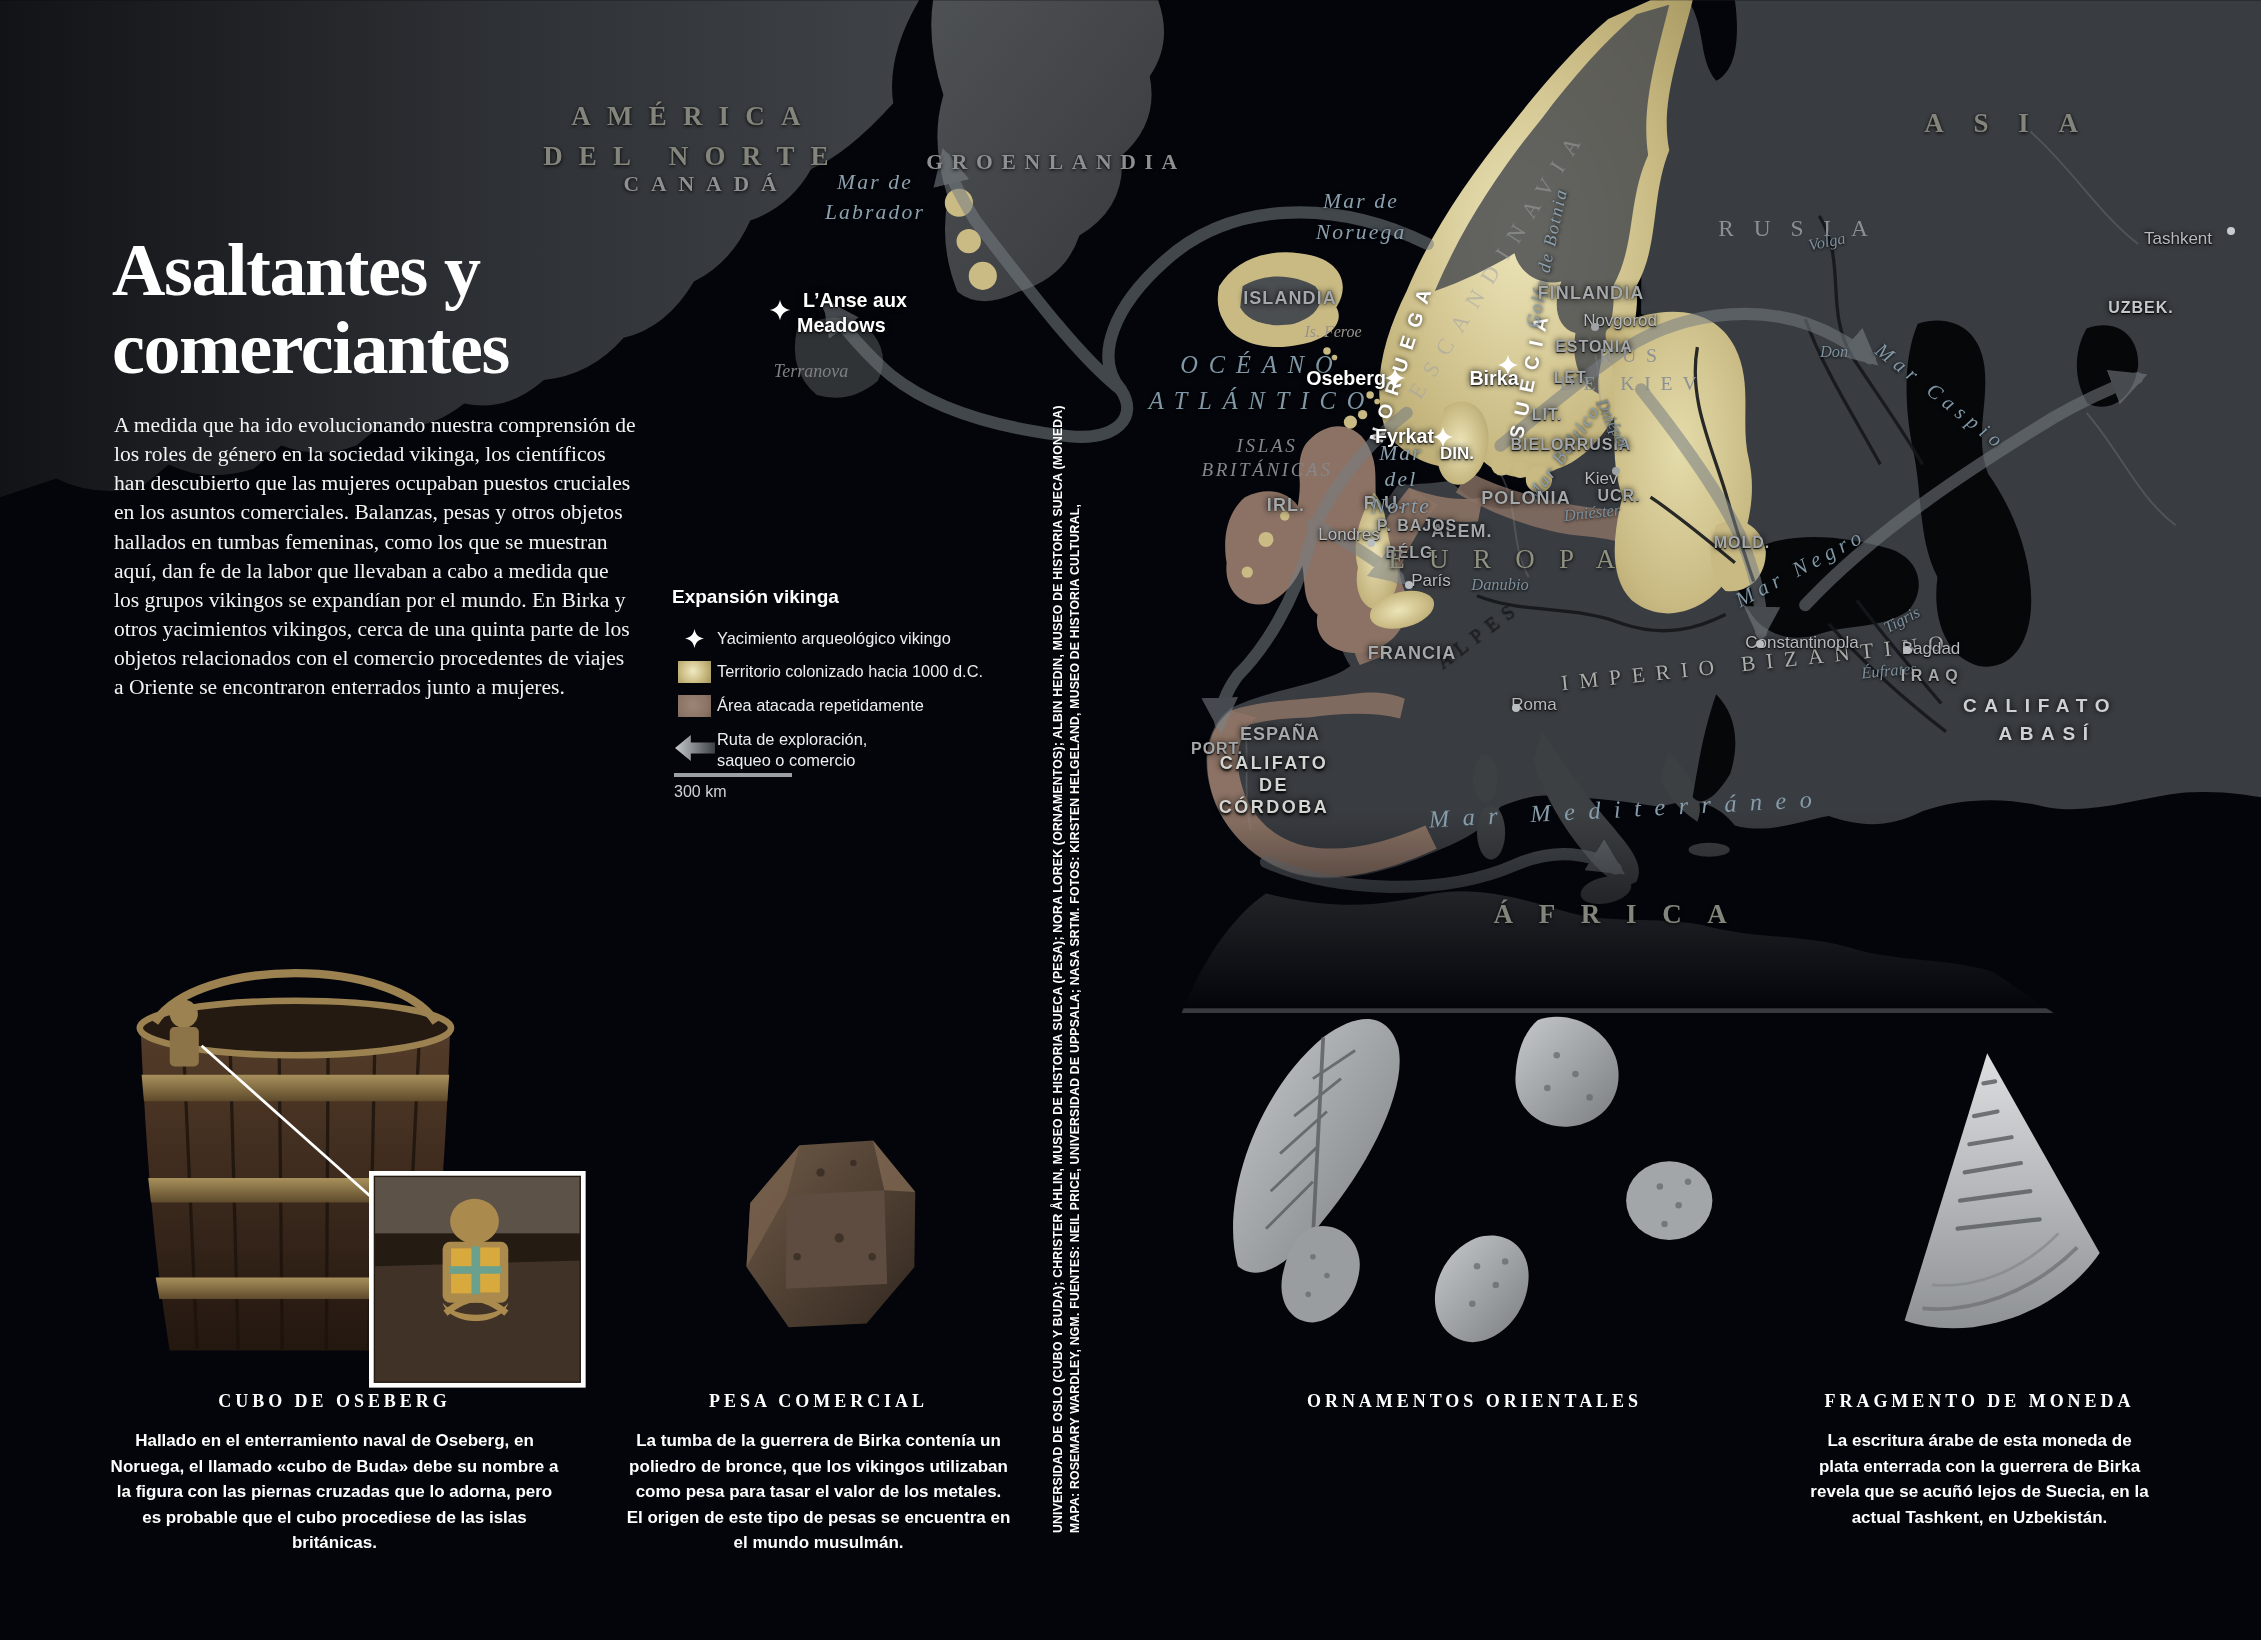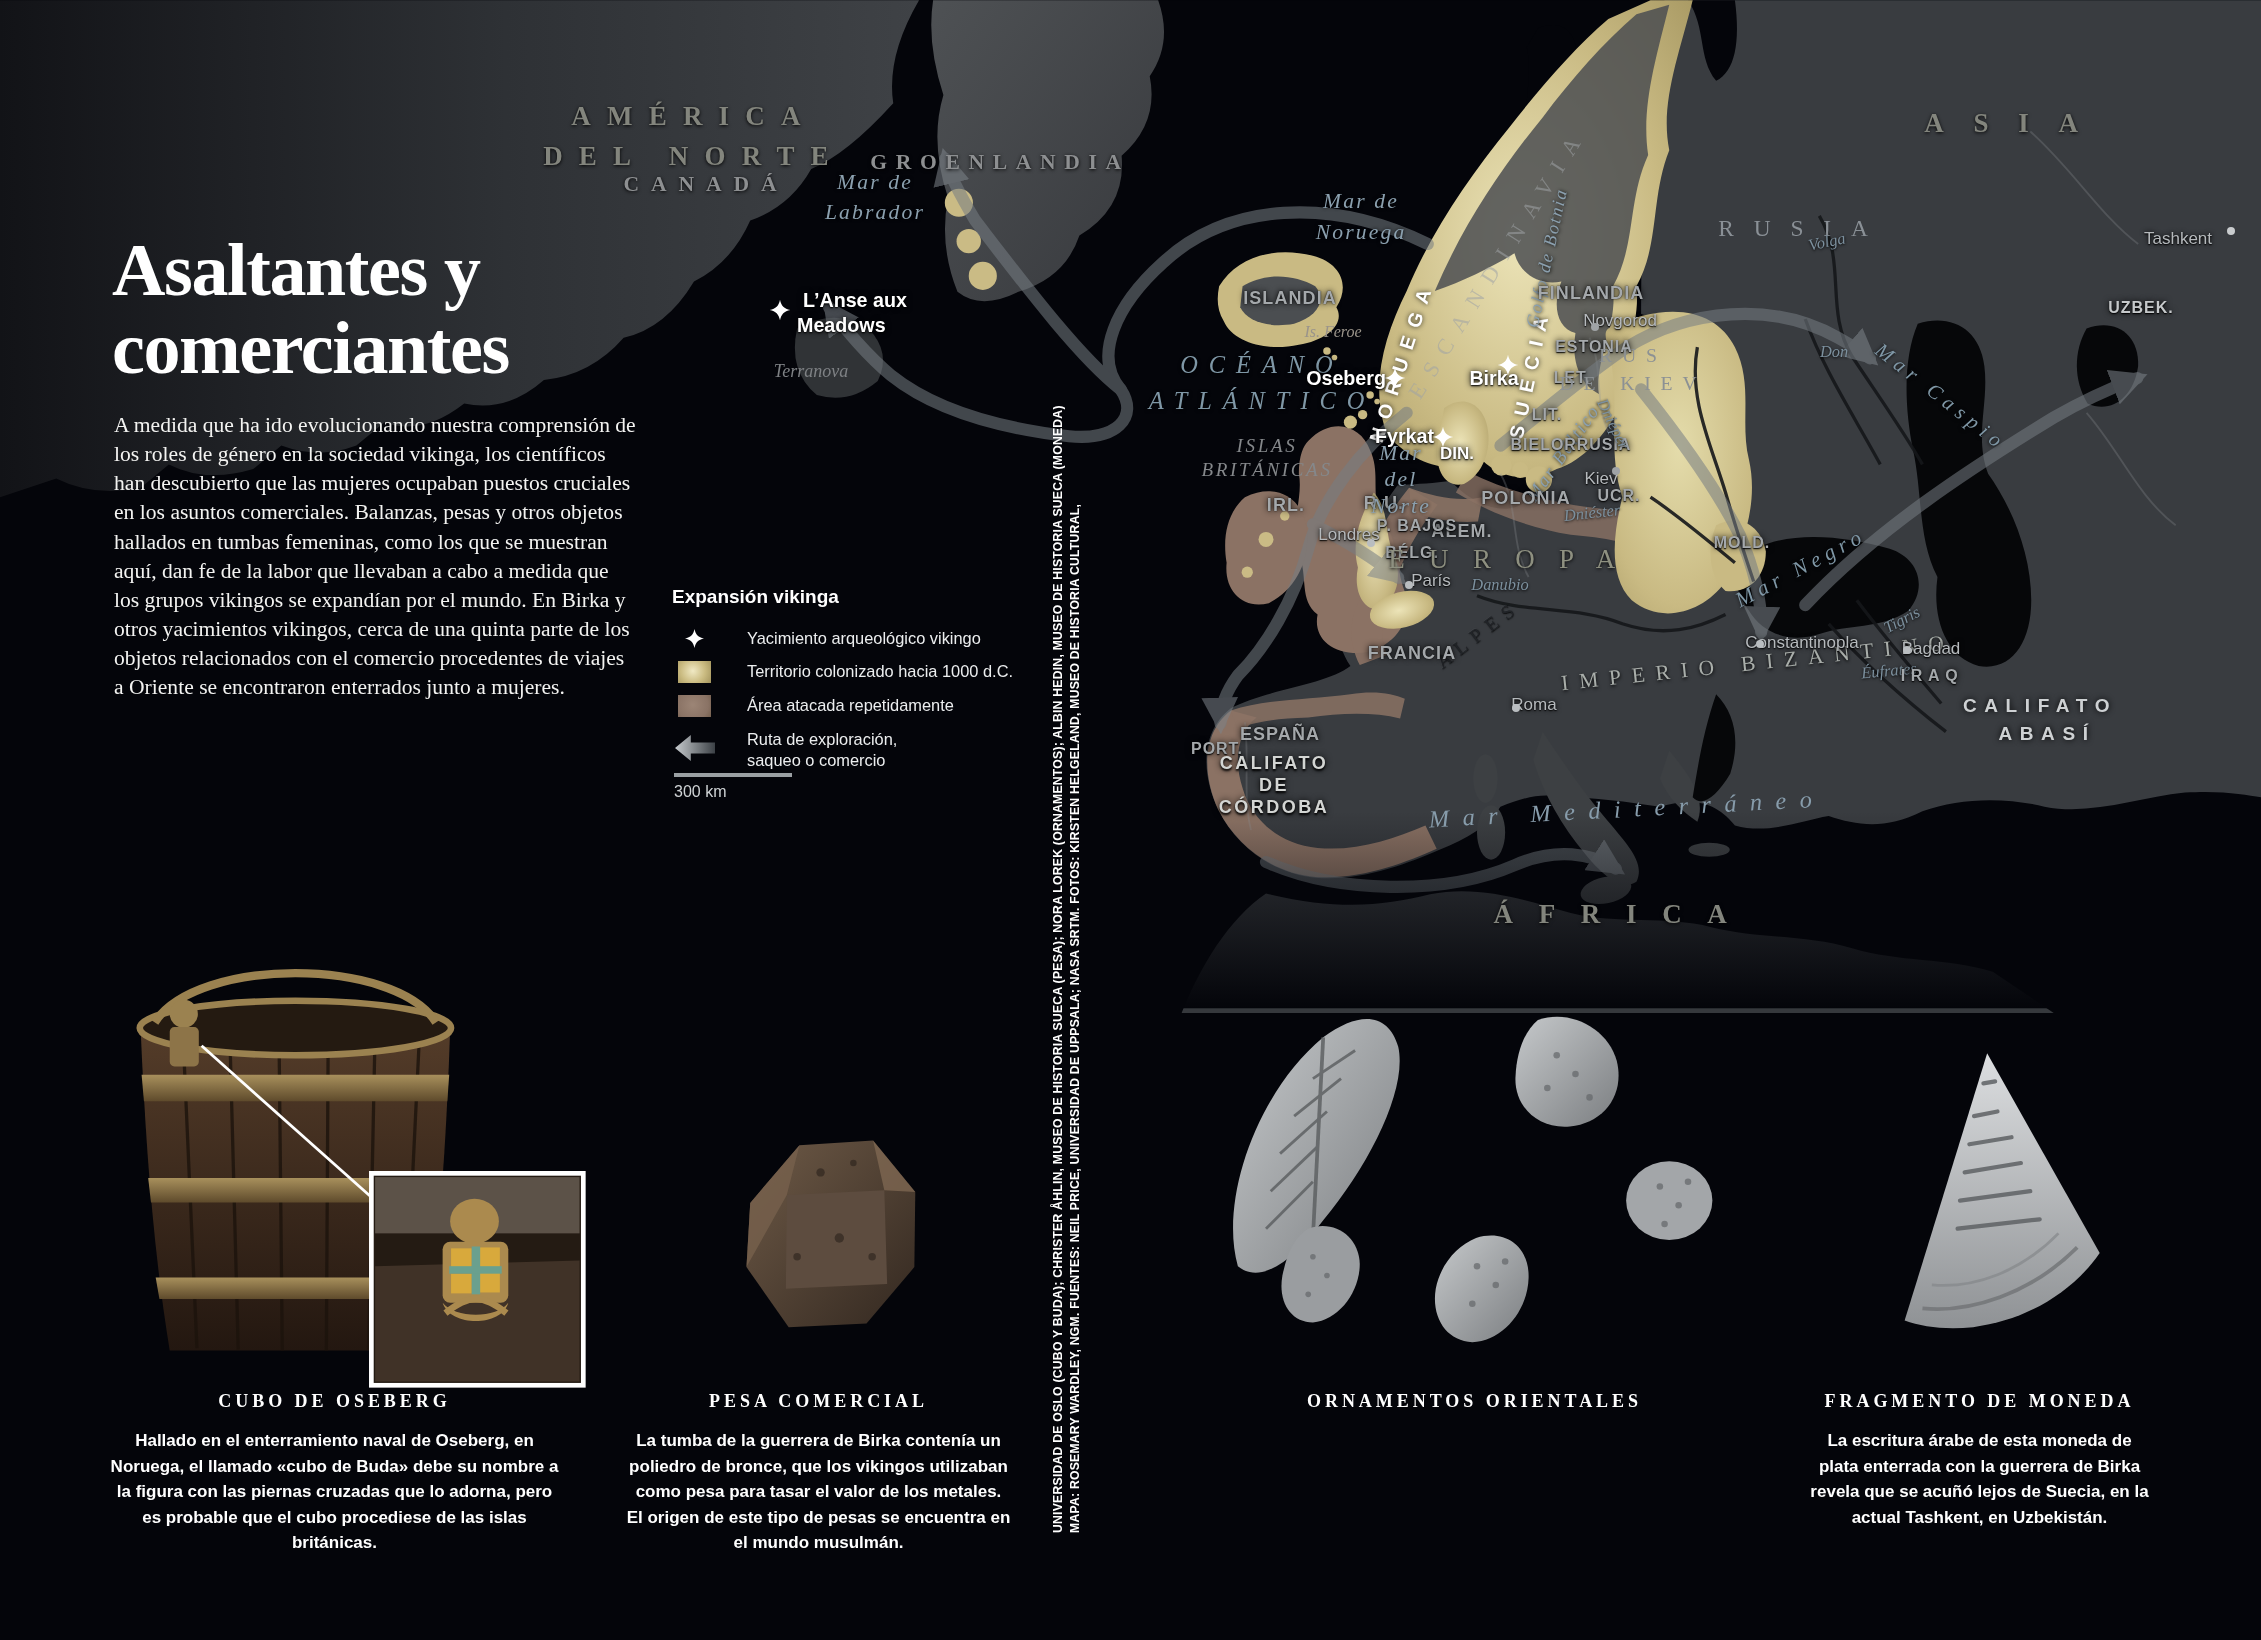--- a/index.html
+++ b/index.html
@@ -37,21 +37,21 @@
   
   #headline{left:112px;top:232px;color:#fff;font-family:"Liberation Serif",serif;font-weight:700;
             font-size:74px;line-height:1.05;letter-spacing:-1.4px;}
   #intro{left:114px;top:411px;width:523px;color:#f3f3f1;font-family:"Liberation Serif",serif;
          font-size:21.6px;line-height:1.35;}
   
   #legend{left:672px;top:586px;width:394px;color:#eceeef;}
   #legend .lg-title{font-weight:700;font-size:19px;margin-bottom:19.7px;color:#fff;}
   .lg-row{display:flex;align-items:center;margin-bottom:12.2px;}
   .lg-ico{width:45px;display:flex;justify-content:center;flex:0 0 45px;}
-  .lg-txt{font-size:16.4px;line-height:1.3;margin-left:30px;}
+  .lg-txt{font-size:16.4px;line-height:1.3;}
   .sw{width:33px;height:21.6px;}
   .sw-col{background:radial-gradient(circle at 45% 45%,#f0e9c4 0%,#cbbc82 55%,#a2935c 100%);}
   .sw-atk{background:radial-gradient(circle at 45% 45%,#9c8576 0%,#8a7365 70%,#75604f 100%);}
   #scalebar{left:674px;top:773px;}
   #scalebar .bar{width:118px;height:3.8px;background:#9aa0a3;margin-bottom:6.6px;}
   #scalebar .sc-txt{font-size:16px;color:#cfd3d5;}
   
   .caption{position:absolute;top:1391px;text-align:center;color:#fff;}
   .cap-title{font-family:"Liberation Serif",serif;font-weight:700;font-size:18px;letter-spacing:.22em;margin-bottom:16px;}
   .cap-text{font-weight:700;font-size:17px;line-height:1.5;}
@@ -350,21 +350,21 @@
     </div>
   </div>
   <div class="abs" id="scalebar">
     <div class="bar"></div>
     <div class="sc-txt">300 km</div>
   </div>
 
   <div class="lab cont" style="left:694px;top:116px">AMÉRICA</div>
   <div class="lab cont" style="left:694px;top:156px">DEL NORTE</div>
   <div class="lab cont2" style="left:706px;top:184px;letter-spacing:.55em">CANADÁ</div>
-  <div class="lab cont2" style="left:1000px;top:162px">GROENLANDIA</div>
+  <div class="lab cont2" style="left:1056px;top:162px">GROENLANDIA</div>
   <div class="lab sea" style="left:875px;top:182px">Mar de</div>
   <div class="lab sea" style="left:875px;top:212px">Labrador</div>
   <div class="lab site" style="left:803px;top:300px;transform:translate(0,-50%)">L’Anse aux</div>
   <div class="lab site" style="left:797px;top:325px;transform:translate(0,-50%)">Meadows</div>
   <div class="lab terr" style="left:811px;top:371px">Terranova</div>
   <div class="lab country" style="left:1290px;top:298px">ISLANDIA</div>
   <div class="lab terr tan" style="left:1333px;top:332px">Is. Feroe</div>
   <div class="lab sea" style="left:1361px;top:201px">Mar de</div>
   <div class="lab sea" style="left:1361px;top:232px">Noruega</div>
   <div class="lab seacaps" style="left:1262px;top:365px">OCÉANO</div>

